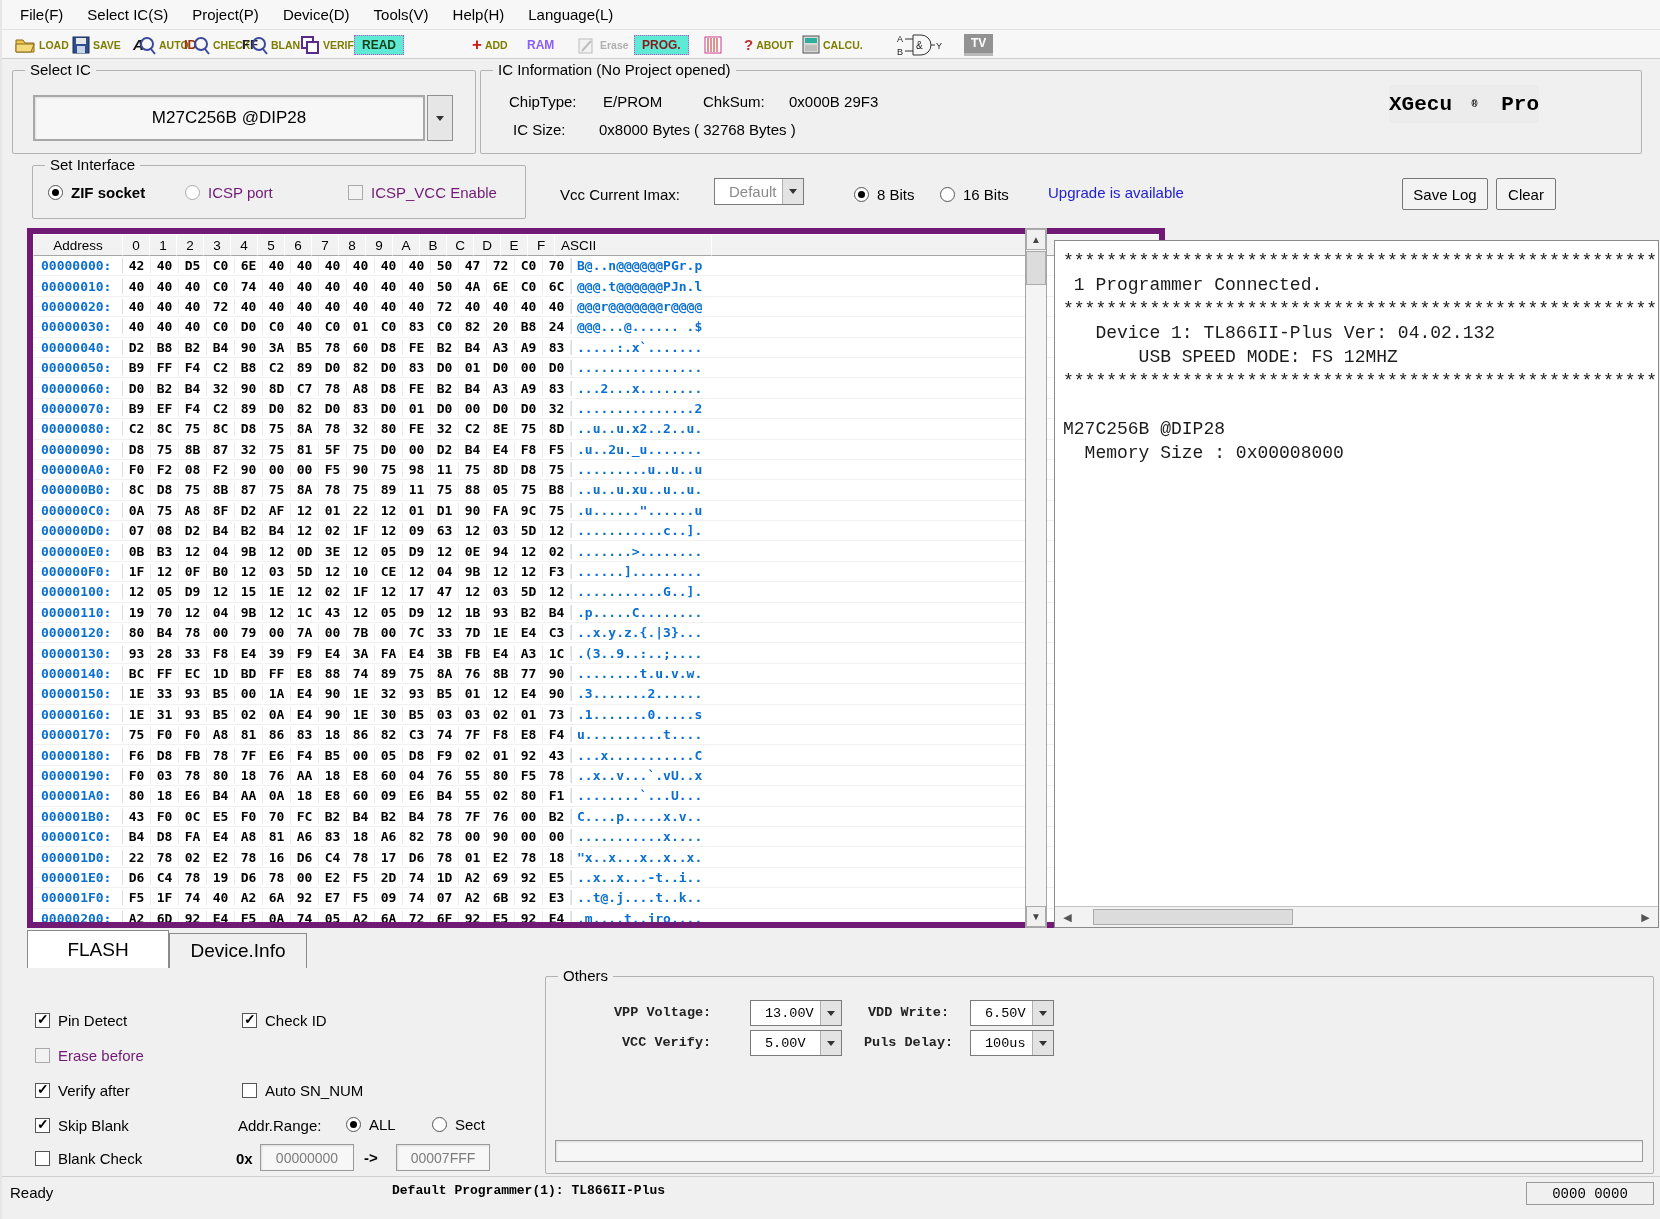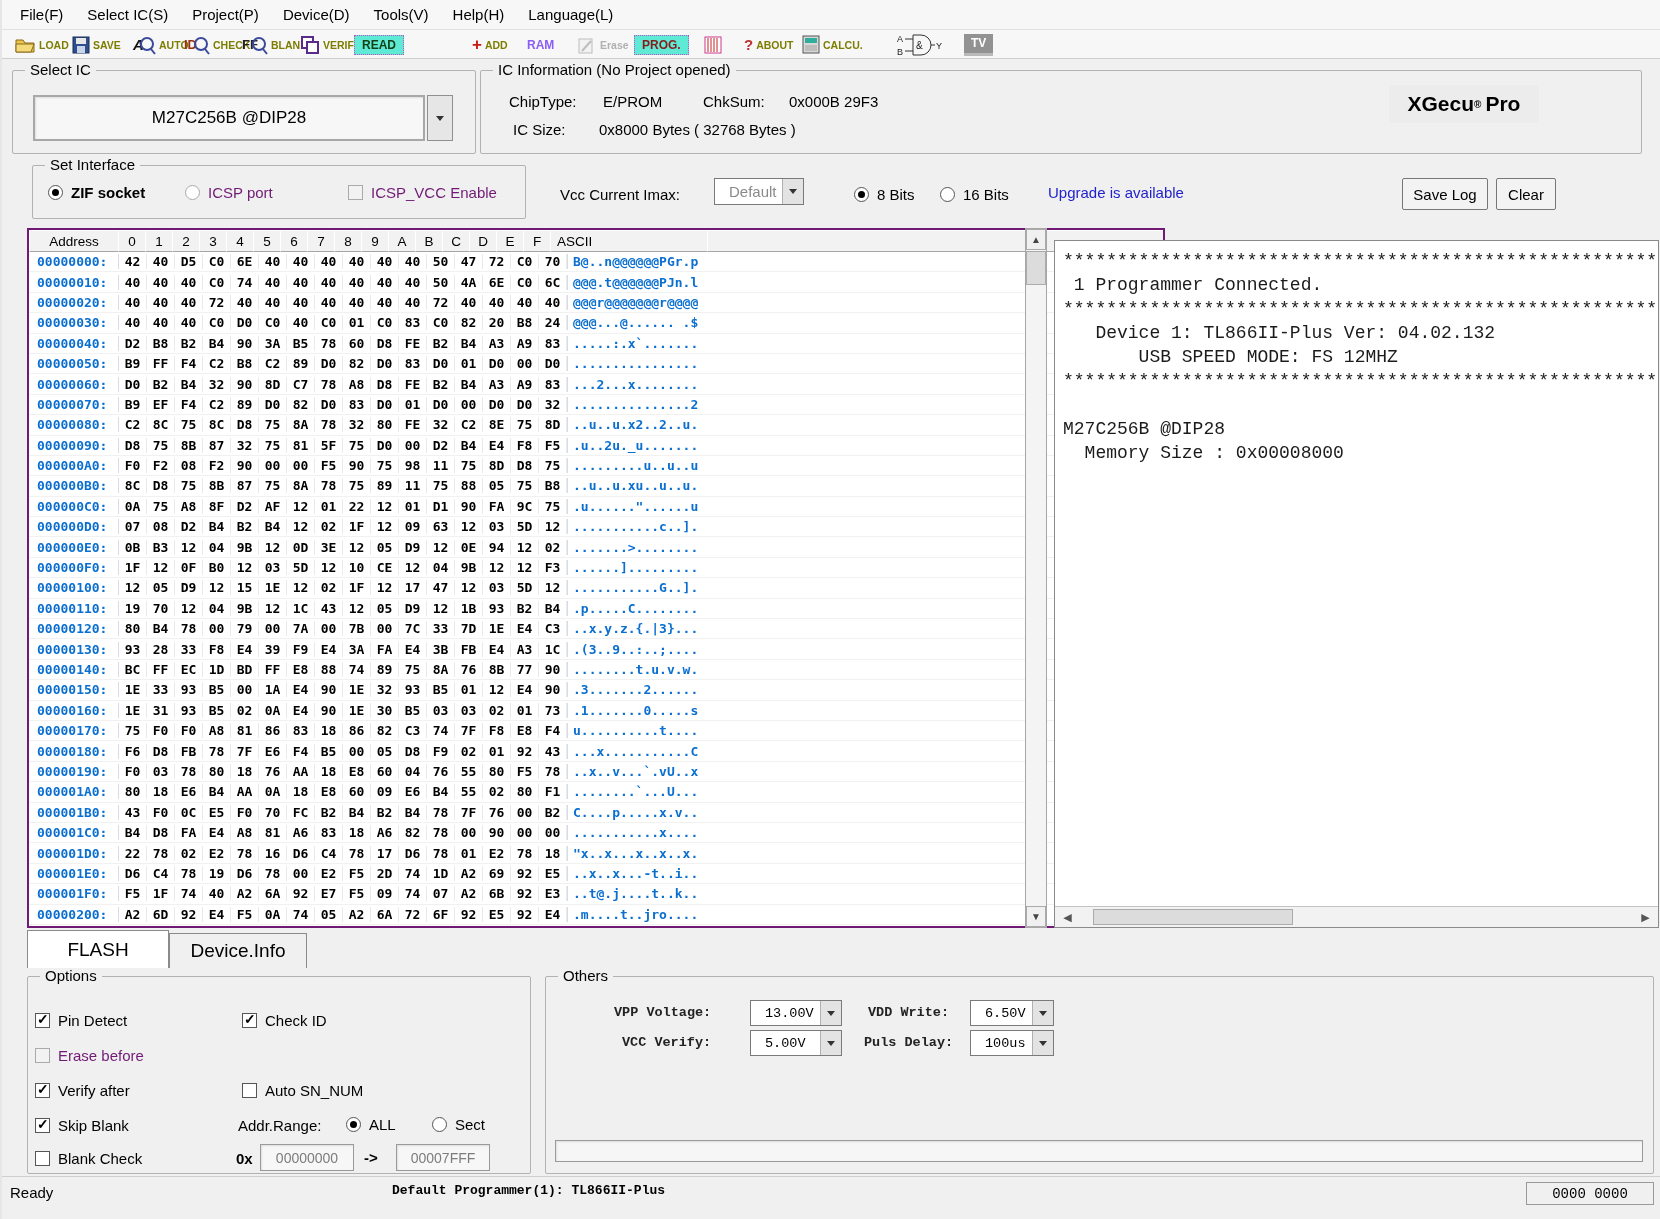--- a/index.html
+++ b/index.html
@@ -52,21 +52,21 @@
   .cb.dis{border-color:#aaa;background:#f2f2f2;}
   .rb{width:15px;height:15px;background:#fff;border:1px solid #555;border-radius:50%;
       box-sizing:border-box;position:relative;flex:0 0 auto;}
   .rb.checked::after{content:"";position:absolute;left:3px;top:3px;width:7px;height:7px;
       border-radius:50%;background:#000;}
   .rb.dis{border-color:#aaa;}
   .dislabel{color:#701a75;}
 
   
   #hextable{left:25px;top:228px;width:1138px;height:700px;background:#fff;
-            border:2px solid #701a75;box-sizing:border-box;overflow:hidden;}
+            border:6px solid #701a75;box-sizing:border-box;overflow:hidden;}
   #hexheader{display:flex;height:22px;}
   .hh{background:#f2f2f2;border:1px solid #a6a6a6;border-left-color:#fff;border-top-color:#fff;
       margin-right:-1px;display:flex;align-items:center;justify-content:center;
       font-size:13.5px;box-sizing:border-box;flex:0 0 auto;}
   .hh.addr{width:90px;}
   .hh.byte{width:28px;}
   .hh.ascii{width:158px;justify-content:flex-start;padding-left:6px;}
   .hh.fill{flex:1 1 auto;}
   #hexbody{font:600 13px "DejaVu Sans Mono",monospace;}
   .hexrow{display:flex;height:20.4px;align-items:center;border-bottom:1px solid #f1f1f1;box-sizing:border-box;}
@@ -239,21 +239,21 @@
   </div>
 
   <div class="groupbox" style="left:478px;top:70px;width:1160px;height:82px">
     <span class="legend">IC Information (No Project opened)</span>
     <span class="abs" style="left:28px;top:22px;font-size:15px">ChipType:</span>
     <span class="abs" style="left:122px;top:22px;font-size:15px">E/PROM</span>
     <span class="abs" style="left:222px;top:22px;font-size:15px">ChkSum:</span>
     <span class="abs" style="left:308px;top:22px;font-size:15px">0x000B 29F3</span>
     <span class="abs" style="left:32px;top:50px;font-size:15px">IC Size:</span>
     <span class="abs" style="left:118px;top:50px;font-size:15px">0x8000 Bytes ( 32768 Bytes )</span>
-    <div class="abs" style="left:908px;top:14px;width:150px;height:38px;background:#ececec;display:flex;align-items:center;justify-content:center;font-family:Liberation Sans, sans-serif;font-weight:bold;font-size:21px">
+    <div class="abs" style="left:908px;top:14px;width:150px;height:38px;background:#ececec;display:flex;align-items:center;justify-content:space-between;font-family:Liberation Mono, monospace;font-weight:bold;font-size:21px">
       <span>XGecu</span>
         <sup style="font-size:10px">®</sup>
         <span style="margin-left:4px">Pro</span>
     </div>
   </div>
 
   <div class="groupbox" style="left:30px;top:165px;width:492px;height:52px">
     <span class="legend">Set Interface</span>
     <div class="radio" style="left:15px;top:18px">
       <span class="rb checked"></span>
@@ -1048,23 +1048,20 @@
     <div id="loghsb">
       <div class="harrow" style="left:2px">◀</div>
       <div class="sb-thumb" style="left:38px;top:2px;width:200px;height:16px"></div>
       <div class="harrow" style="right:2px">▶</div>
     </div>
   </div>
 
   <div id="tab-flash" class="tab">FLASH</div>
   <div id="tab-devinfo" class="tab">Device.Info</div>
 
-  <div class="groupbox" style="left:25px;top:976px;width:502px;height:196px">
-    <span class="legend">Options</span>
-  </div>
   <div class="check" style="left:33px;top:1012px">
     <span class="cb checked"></span>
     <span>Pin Detect</span>
   </div>
   <div class="check" style="left:240px;top:1012px">
     <span class="cb checked"></span>
     <span>Check ID</span>
   </div>
   <div class="check" style="left:33px;top:1047px">
     <span class="cb dis"></span>

